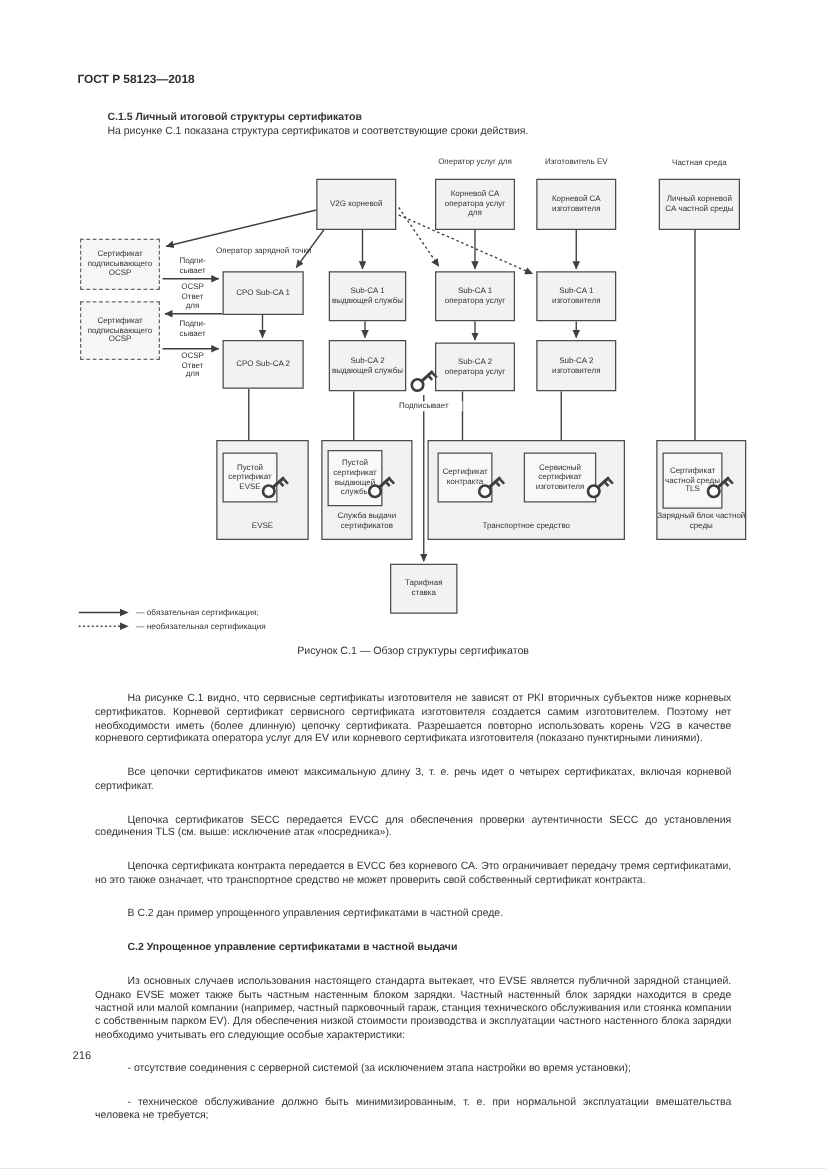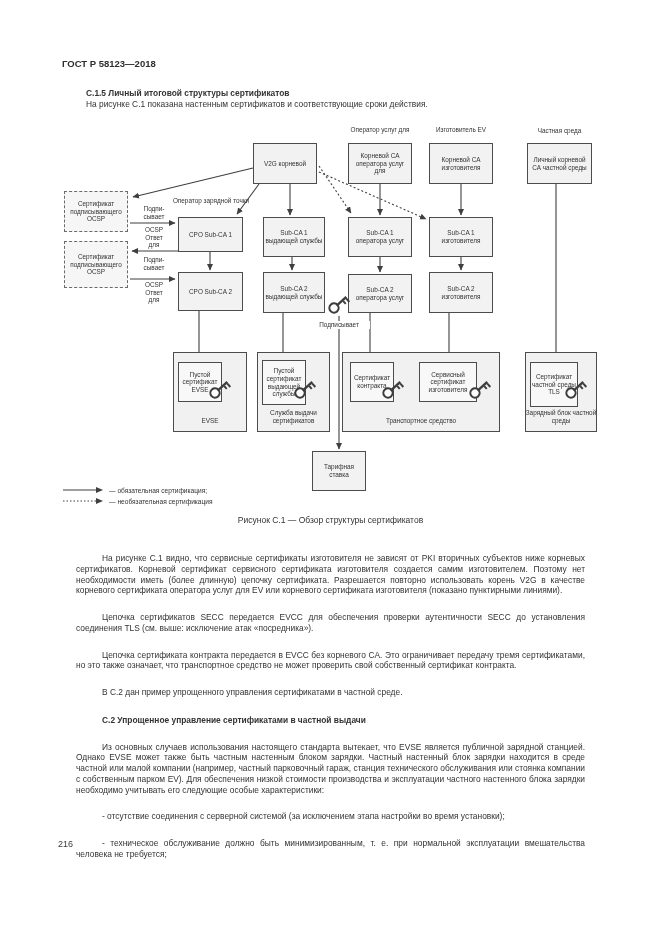--- a/index.html
+++ b/index.html
@@ -39,21 +39,21 @@
 </style>
 </head>
 <body>
 
 <div class="page">
 
   <div class="hdr">ГОСТ Р 58123—2018</div>
 
   <div class="c15">
     <div class="h">С.1.5 Личный итоговой структуры сертификатов</div>
-    <div class="t">На рисунке С.1 показана настенным сертификатов и соответствующие сроки действия.</div>
+    <div class="t">На рисунке С.1 показана структура сертификатов и соответствующие сроки действия.</div>
   </div>
 
   <div class="diagram">
 
     <svg class="dlines" width="661" height="375" viewBox="0 0 661 375">
       <defs>
         <marker id="ah" markerWidth="8" markerHeight="8" refX="6" refY="3" orient="auto" markerUnits="userSpaceOnUse">
           <path d="M0,0 L6.5,3 L0,6 Z" fill="#3f3f3f"></path>
         </marker>
         <g id="keysym">
@@ -161,20 +161,21 @@
         <path d="M34,1 L41,4 L34,7 Z" fill="#3f3f3f"></path>
       </svg>
       <span>— необязательная сертификация</span>
     </div>
   </div>
 
   <div class="caption">Рисунок С.1 — Обзор структуры сертификатов</div>
 
   <div class="bodytext">
     <p>На рисунке С.1 видно, что сервисные сертификаты изготовителя не зависят от PKI вторичных субъектов ниже корневых сертификатов. Корневой сертификат сервисного сертификата изготовителя создается самим изготовителем. Поэтому нет необходимости иметь (более длинную) цепочку сертификата. Разрешается повторно использовать корень V2G в качестве корневого сертификата оператора услуг для EV или корневого сертификата изготовителя (показано пунктирными линиями).</p>
+    <p>Все цепочки сертификатов имеют максимальную длину 3, т. е. речь идет о четырех сертификатах, включая корневой сертификат.</p>
     <p>Цепочка сертификатов SECC передается EVCC для обеспечения проверки аутентичности SECC до установления соединения TLS (см. выше: исключение атак «посредника»).</p>
     <p>Цепочка сертификата контракта передается в EVCC без корневого СА. Это ограничивает передачу тремя сертификатами, но это также означает, что транспортное средство не может проверить свой собственный сертификат контракта.</p>
     <p>В С.2 дан пример упрощенного управления сертификатами в частной среде.</p>
     <p class="h2 mt">С.2 Упрощенное управление сертификатами в частной выдачи</p>
     <p>Из основных случаев использования настоящего стандарта вытекает, что EVSE является публичной зарядной станцией. Однако EVSE может также быть частным настенным блоком зарядки. Частный настенный блок зарядки находится в среде частной или малой компании (например, частный парковочный гараж, станция технического обслуживания или стоянка компании с собственным парком EV). Для обеспечения низкой стоимости производства и эксплуатации частного настенного блока зарядки необходимо учитывать его следующие особые характеристики:</p>
     <p>- отсутствие соединения с серверной системой (за исключением этапа настройки во время установки);</p>
     <p>- техническое обслуживание должно быть минимизированным, т. е. при нормальной эксплуатации вмешательства человека не требуется;</p>
   </div>
 
   <div class="pgnum">216</div>

